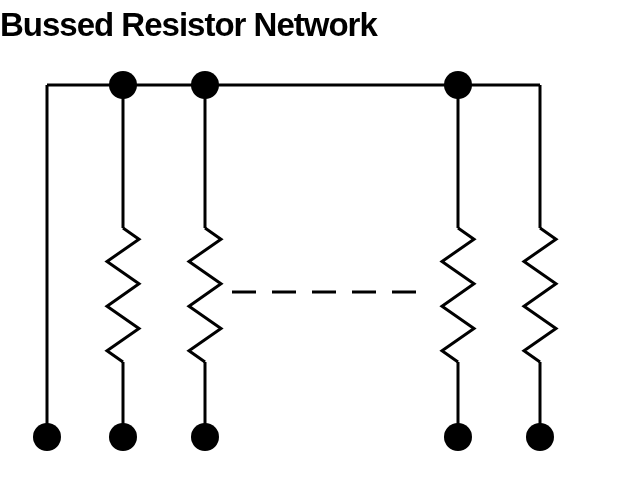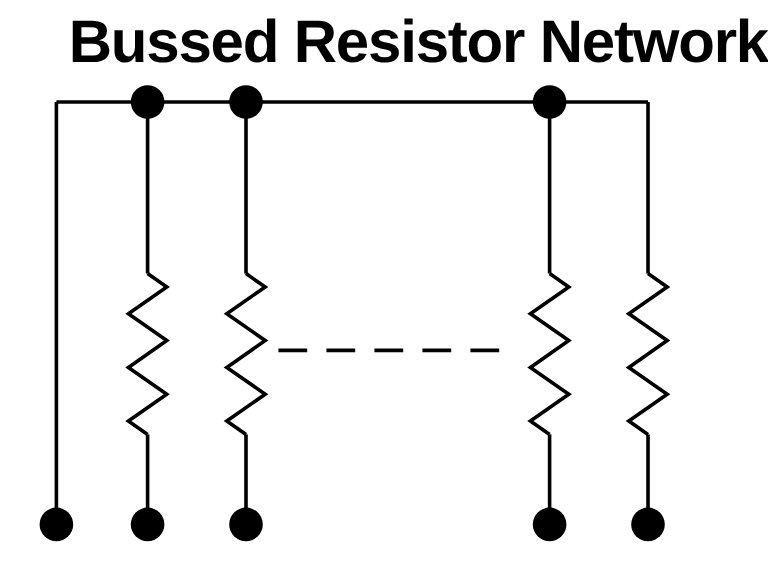--- a/index.html
+++ b/index.html
@@ -13,23 +13,23 @@
     height: 480px;
     background: #ffffff;
     overflow: hidden;
     font-family: "Liberation Sans", sans-serif;
   }
   #diagram-title {
     position: absolute;
     top: 6px;
     left: 0;
     width: 640px;
-    text-align: right;
+    text-align: left;
     font-weight: bold;
-    font-size: 50px;
+    font-size: 33px;
     letter-spacing: -1px;
     color: #000000;
     user-select: none;
   }
   #schematic {
     position: absolute;
     top: 0;
     left: 0;
   }
 </style>

